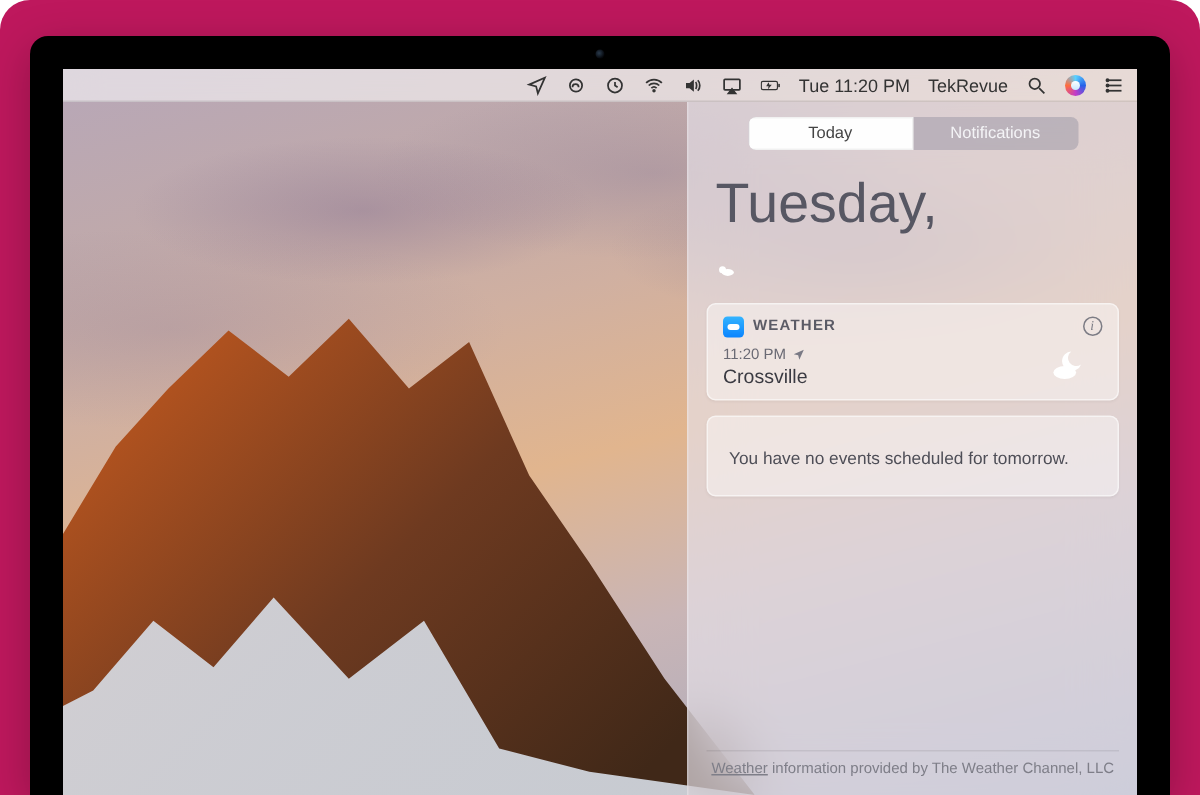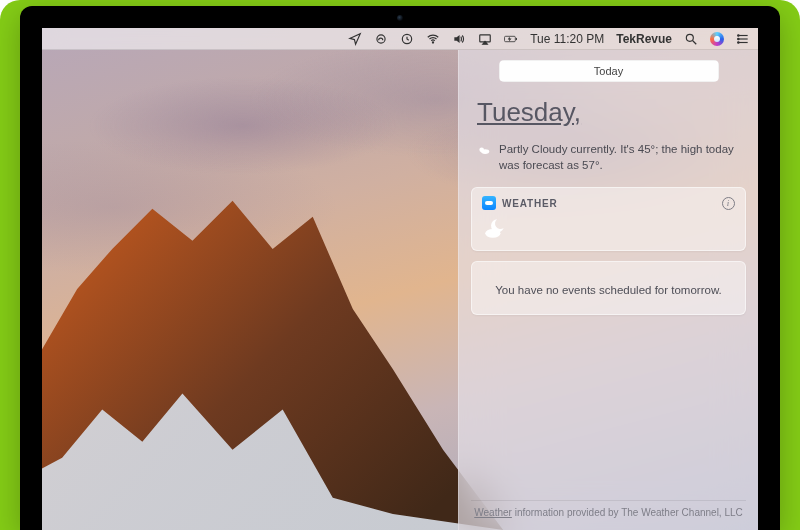--- a/index.html
+++ b/index.html
@@ -1,21 +1,21 @@
 <!DOCTYPE html>
 <html><head>
 <meta charset="utf-8">
 <style>
   * { box-sizing: border-box; margin: 0; padding: 0; }
   html, body { width: 800px; height: 530px; overflow: hidden; font-family: -apple-system, "Helvetica Neue", Helvetica, Arial, sans-serif; }
   .frame {
     position: absolute; inset: 0;
-    background: #84cc16;
+    background: #be185d;
     border-radius: 20px 20px 0 0;
-    padding: 6px 20px 0 20px;
+    padding: 24px 20px 0 20px;
   }
   .bezel {
     position: relative;
     width: 100%; height: 100%;
     background: #000;
     border-radius: 12px 12px 0 0;
     padding: 22px 22px 0 22px;
     box-shadow: 0 8px 30px rgba(0,0,0,.25);
   }
   .camera {
@@ -56,21 +56,21 @@
     position: absolute; top:0; left:0; right:0; height:22px;
     background: rgba(255,255,255,.55);
     backdrop-filter: blur(12px);
     display:flex; justify-content:flex-end; align-items:center;
     padding: 0 8px; gap:12px;
     font-size:12px; color:#333;
     border-bottom:1px solid rgba(0,0,0,.1);
   }
   .menubar .mi { display:flex; align-items:center; gap:3px; height:100%; line-height:22px; }
   .menubar svg { width:14px; height:14px; display:block; }
-  .menubar .user { font-weight:700; }
+  .menubar .user { font-weight:400; }
   .siri {
     width:14px;height:14px;border-radius:50%;
     background:conic-gradient(#5ad1ff,#2762e9,#c23cc8,#ff6d3d,#5ad1ff);
     display:flex;align-items:center;justify-content:center;
   }
   .siri::after{content:"";width:6px;height:6px;border-radius:50%;background:linear-gradient(#fff,#c8e8ff);}
 
   
   .nc {
     position:absolute; top:22px; right:0; bottom:0; width:300px;
@@ -90,21 +90,21 @@
     font-size:11px;
   }
   .seg > div { flex:1; text-align:center; line-height:22px; color:#f4f4f7; cursor:pointer;}
   .seg .active { background:#fefefe; color:#444; box-shadow:0 0 0 1px rgba(0,0,0,.05) inset; }
 
   .datehead {
     padding:6px 6px 4px;
     color:#575763;
     font-weight:300;
   }
-  .datehead .d1 { font-size:26px; line-height:1.08;text-decoration:underline; }
+  .datehead .d1 { font-size:37px; line-height:1.08; }
   .datehead sup { font-size:.55em; vertical-align:super; }
 
   .summary {
     display:flex; gap:8px; align-items:flex-start;
     padding:2px 6px 4px;
     color:#4a4a52; font-size:11.5px; line-height:1.35;
   }
   .summary svg{flex:0 0 14px;width:14px;height:14px;margin-top:2px;fill:#fff;stroke:#888;}
 
   .card {
@@ -124,21 +124,21 @@
   .wicon{width:14px;height:14px;border-radius:3px;background:linear-gradient(#34b4ff,#0a84ff);position:relative;}
   .wicon::after{content:"";position:absolute;left:3px;top:5px;width:8px;height:4px;border-radius:3px;background:#fff;}
 
   .wrow{display:flex;align-items:center;}
   .wleft{flex:1;}
   .wtime{font-size:10px;color:#6a6a74;display:flex;align-items:center;gap:4px;}
   .wloc{font-size:13px;color:#3a3a42;margin-top:1px;}
   .wcond{margin-right:10px;}
   .wtemp{font-size:34px;font-weight:200;color:#4b4b55;}
 
-  .tomorrow .msg{padding:14px 4px 10px;text-align:center;color:#4e4e57;font-size:11.5px;}
+  .tomorrow .msg{padding:14px 4px 10px;color:#4e4e57;font-size:11.5px;}
 
   .attrib{margin-top:auto;font-size:10px;color:#7e7e88;border-top:1px solid rgba(0,0,0,.08);padding-top:6px;text-align:center;}
   .attrib u{text-decoration:underline;}
 </style>
 </head>
 <body>
 
 <div class="frame">
   <div class="bezel">
     <div class="camera"></div>
@@ -212,41 +212,50 @@
               <circle cx="4" cy="6" r="1.2" fill="#333"></circle>
               <circle cx="4" cy="12" r="1.2" fill="#333"></circle>
               <circle cx="4" cy="18" r="1.2" fill="#333"></circle>
             </svg>
         </span>
       </div>
 
       <div class="nc">
         <div class="seg">
           <div class="active">Today</div>
+          <div>Notifications</div>
         </div>
 
         <div class="datehead">
           <div class="d1">Tuesday,</div>
         </div>
 
         <div class="summary">
           <svg viewBox="0 0 24 24">
               <circle cx="8" cy="10" r="4" fill="#fff" stroke="none"></circle>
               <ellipse cx="14" cy="13" rx="7" ry="4" fill="#fff" stroke="none"></ellipse>
             </svg>
-          <span>Partly Cloudy currently. It's 45°; the high today was forecast as 57°.</span>
         </div>
 
         <div class="card">
           <div class="card-h">
             <span class="wicon"></span>
             <span>WEATHER</span>
             <span class="info">i</span>
           </div>
           <div class="wrow">
+            <div class="wleft">
+              <div class="wtime">
+                <span>11:20 PM</span>
+                <svg width="9" height="9" viewBox="0 0 24 24" fill="#7a7a85">
+                    <path d="M3 11 L21 3 L13 21 L11 13 Z"></path>
+                  </svg>
+              </div>
+              <div class="wloc">Crossville</div>
+            </div>
             <svg class="wcond" width="26" height="26" viewBox="0 0 24 24">
               <path d="M14 3a6 6 0 1 0 6 8 5 5 0 0 1-6-8z" fill="#fff"></path>
               <ellipse cx="10" cy="16" rx="7" ry="4" fill="#fff"></ellipse>
             </svg>
           </div>
         </div>
 
         <div class="card tomorrow">
           <div class="msg">You have no events scheduled for tomorrow.</div>
         </div>

